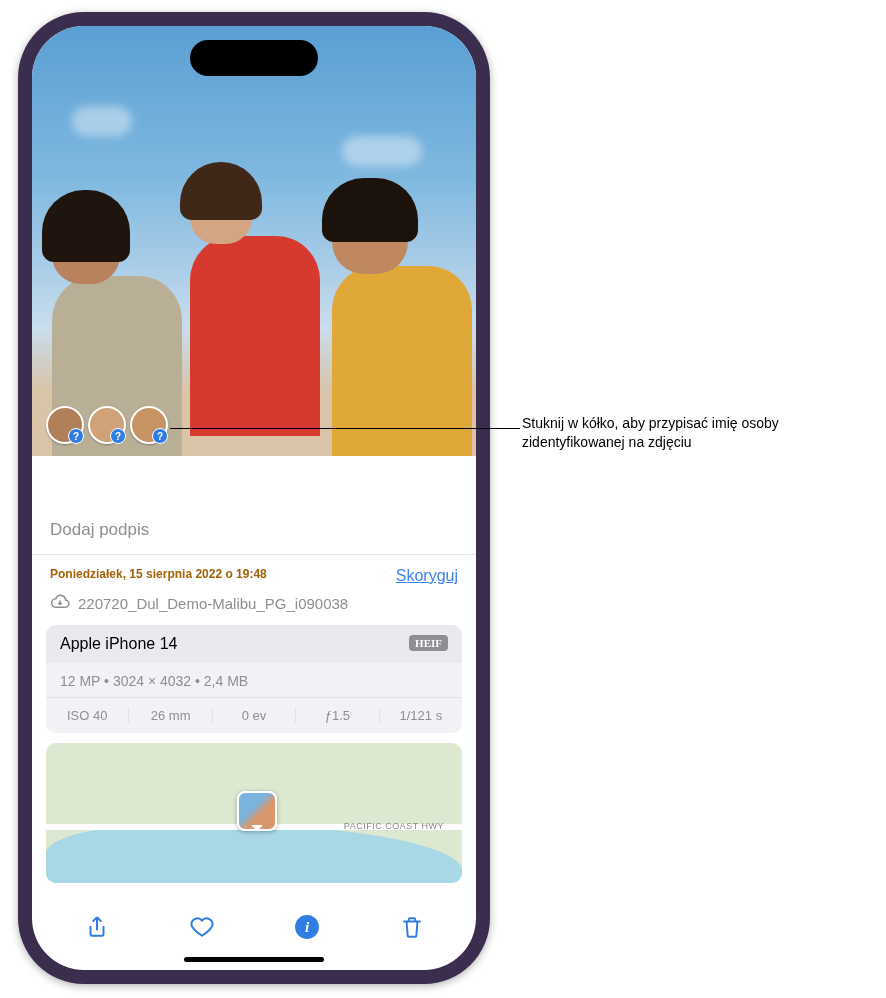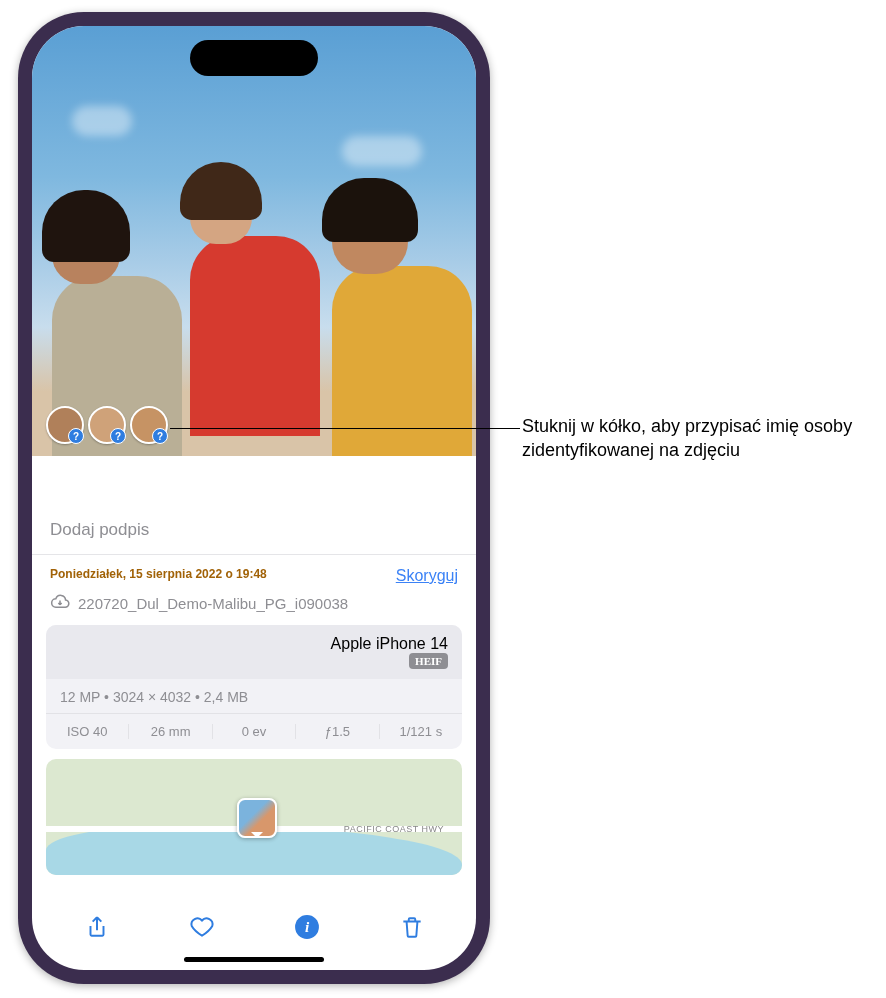--- a/index.html
+++ b/index.html
@@ -143,22 +143,21 @@
       margin: 0 14px 10px;
       background:#f2f2f6;
       border-radius:10px;
       overflow:hidden;
     }
     .info-header {
       background:#e9e9ee;
       padding:10px 14px;
       display:flex;
       justify-content:space-between;
-      align-items:flex-end;
-      flex-direction:column;
+      align-items:flex-start;
     }
     .device-name { font-size:16px; color:#000; }
     .heif-badge {
       background:#8e8e93;
       color:#fff;
       font-size:11px;
       font-weight:600;
       padding:2px 6px;
       border-radius:4px;
       font-family:Liberation Serif, serif;
@@ -174,21 +173,21 @@
     .exif-cell {
       flex:1;
       text-align:center;
       font-size:13px;
       color:#8e8e93;
       border-right:1px solid #e2e2e6;
     }
     .exif-cell:last-child { border-right:none; }
     .map-area {
       margin:0 14px;
-      height:116px;
+      height:140px;
       border-radius:10px;
       position:relative;
       overflow:hidden;
       background: #dce8d0;
     }
     .water { position:absolute; left:0; bottom:0; width:100%; height:42%; background:#a8d8e6; border-radius: 30% 60% 0 0 / 50% 80% 0 0; }
     .road { position:absolute; left:0; top:58%; width:100%; height:6px; background:#fff; }
     .road-label { position:absolute; right:18px; top:56%; font-size:9px; color:#888; letter-spacing:0.5px; }
     .map-pin {
       position:absolute;
@@ -223,21 +222,21 @@
     .tb-btn.active .circle-bg { fill:#2f7de0; }
     .home-indicator {
       width:140px; height:5px; background:#000; border-radius:3px;
       margin: 6px auto 8px;
     }
     .callout {
       position:absolute;
       left:522px;
       top:414px;
       width:350px;
-      font-size:18px;
+      font-size:14px;
       line-height:1.35;
       color:#000;
     }
     .callout-line {
       position:absolute;
       left:170px;
       top:428px;
       width:350px;
       height:1px;
       background:#000;

